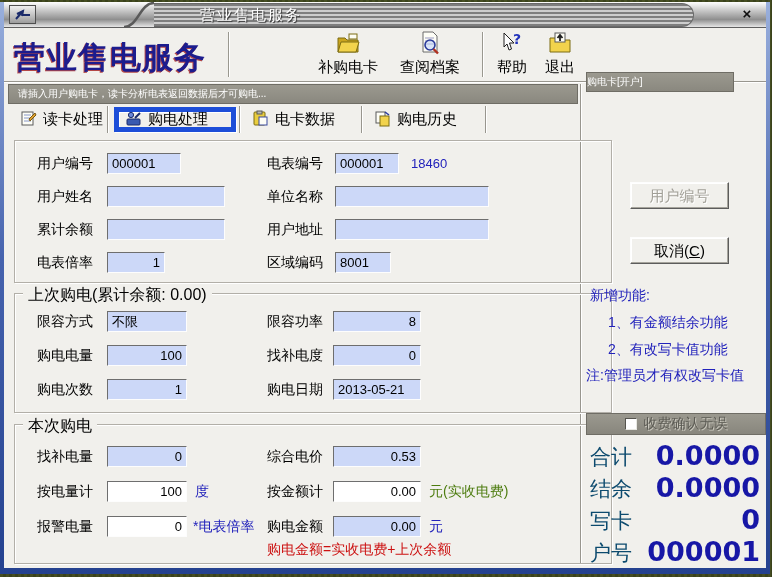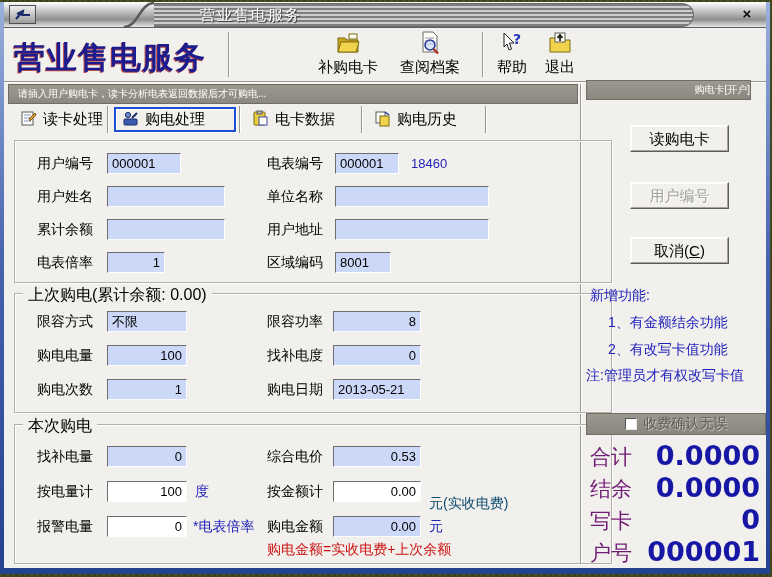--- a/index.html
+++ b/index.html
@@ -58,30 +58,30 @@
   .tool-btn { position:absolute; top:2px; text-align:center; font-size:15px; color:#000; cursor:default; }
   .tool-btn .ticon { display:block; height:28px; }
   .tool-btn .tlabel { display:block; line-height:18px; }
 
   
   .bar {
     position:absolute; height:20px; background:linear-gradient(180deg,#9b998f,#8a887f);
     border:1px solid #6f6d65; color:#ffffff; font-size:10px; line-height:18px;
   }
   .status-bar { left:4px; top:82px; width:570px; padding-left:9px; }
-  .panel-header { left:582px; top:78px; width:165px; text-align:right; }
+  .panel-header { left:582px; top:70px; width:148px; text-align:left; }
 
   
   .tabs { position:absolute; left:4px; top:104px; width:570px; height:27px; }
   .tab {
     position:absolute; top:1px; height:25px; display:flex; align-items:center; gap:6px;
     font-size:15px; padding:0 6px; cursor:default;
   }
   .tab.selected {
-    border:2px solid #1d4ed8;
+    border:5px solid #1d4ed8;
     box-shadow:inset 1px 1px 0 #ffffff, 1px 1px 0 #ffffff;
     align-items:center;
   }
   .tab-sep { position:absolute; top:0; width:1px; height:27px; background:#98968e; box-shadow:1px 0 0 #ffffff; }
 
   
   .groupbox {
     position:absolute; left:10px; width:598px;
     border:1px solid #b2afa8;
     box-shadow:1px 1px 0 #ffffff, inset 1px 1px 0 #ffffff;
@@ -94,21 +94,21 @@
   .ffield {
     position:absolute; height:21px; font-size:13px; font-family:"Liberation Sans","DejaVu Sans",sans-serif;
     padding:0 4px; background:#ccd8f8; color:#000;
     border:1px solid; border-color:#6e6e6e #fdfdfd #fdfdfd #6e6e6e;
     outline:none;
   }
   .ffield.white { background:#ffffff; }
   .ra { text-align:right; }
   .suffix { position:absolute; font-size:14px; line-height:21px; }
   .blue-t { color:#2222bb; }
-  .red-t { color:#0c4a6e;margin-top:12px; }
+  .red-t { color:#4d7c0f; }
   .note { position:absolute; font-size:14px; color:#cc1111; }
 
   
   .v-divider { position:absolute; left:576px; top:82px; width:1px; height:480px; background:#98968e; box-shadow:1px 0 0 #ffffff; }
   .btn3d {
     position:absolute; left:626px; width:99px; height:27px;
     background:#f1f0ec; font-size:15px; color:#000;
     border:1px solid; border-color:#fdfdfd #5c5c5c #5c5c5c #fdfdfd;
     box-shadow:inset -1px -1px 0 #a6a49c, inset 1px 1px 0 #ffffff;
     text-align:center; line-height:25px; cursor:default;
@@ -118,21 +118,21 @@
   .confirm-bar {
     position:absolute; left:582px; top:411px; width:180px; height:22px;
     background:linear-gradient(180deg,#9b998f,#88867d); border:1px solid #6f6d65;
     display:flex; align-items:center; justify-content:center; gap:7px;
   }
   .cbx {
     width:12px; height:12px; background:#ffffff;
     border:1px solid; border-color:#55544e #e8e8e2 #e8e8e2 #55544e;
   }
   .confirm-label { font-size:14px; color:#5d5c55; text-shadow:1px 1px 0 #c9c7bd; }
-  .tot-label { position:absolute; left:586px; font-size:21px; color:#701a75; }
+  .tot-label { position:absolute; left:586px; font-size:21px; color:#0c4a6e; }
   .tot-value {
     position:absolute; right:6px; font-size:27px; font-weight:bold; color:#1717a6;
     font-family:"DejaVu Sans","Liberation Sans",sans-serif; text-align:right;
   }
 </style>
 </head>
 <body>
 
 <div class="frame">
   <div class="window">
@@ -314,21 +314,20 @@
       <span class="flabel" style="left:22px;top:91px">报警电量</span>
       <input class="ffield white ra" style="left: 92px; top: 91px; width: 80px;" value="0">
       <span class="suffix blue-t" style="left:178px;top:91px">*电表倍率</span>
       <span class="flabel" style="left:252px;top:91px">购电金额</span>
       <input class="ffield ra" style="left: 318px; top: 91px; width: 88px;" value="0.00">
       <span class="suffix blue-t" style="left:414px;top:91px">元</span>
 
       <span class="note" style="left:252px;top:116px">购电金额=实收电费+上次余额</span>
     </div>
 
-    <div class="btn3d" style="top:123px">读购电卡</div>
     <div class="btn3d disabled" style="top:180px">用户编号</div>
     <div class="btn3d" style="top:235px"><span>取消(</span><span style="text-decoration:underline">C</span><span>)</span></div>
 
     <span class="feat" style="left:586px;top:285px">新增功能:</span>
     <span class="feat" style="left:604px;top:312px">1、有金额结余功能</span>
     <span class="feat" style="left:604px;top:339px">2、有改写卡值功能</span>
     <span class="feat" style="left:582px;top:365px">注:管理员才有权改写卡值</span>
 
     <div class="confirm-bar">
       <span class="cbx"></span>

